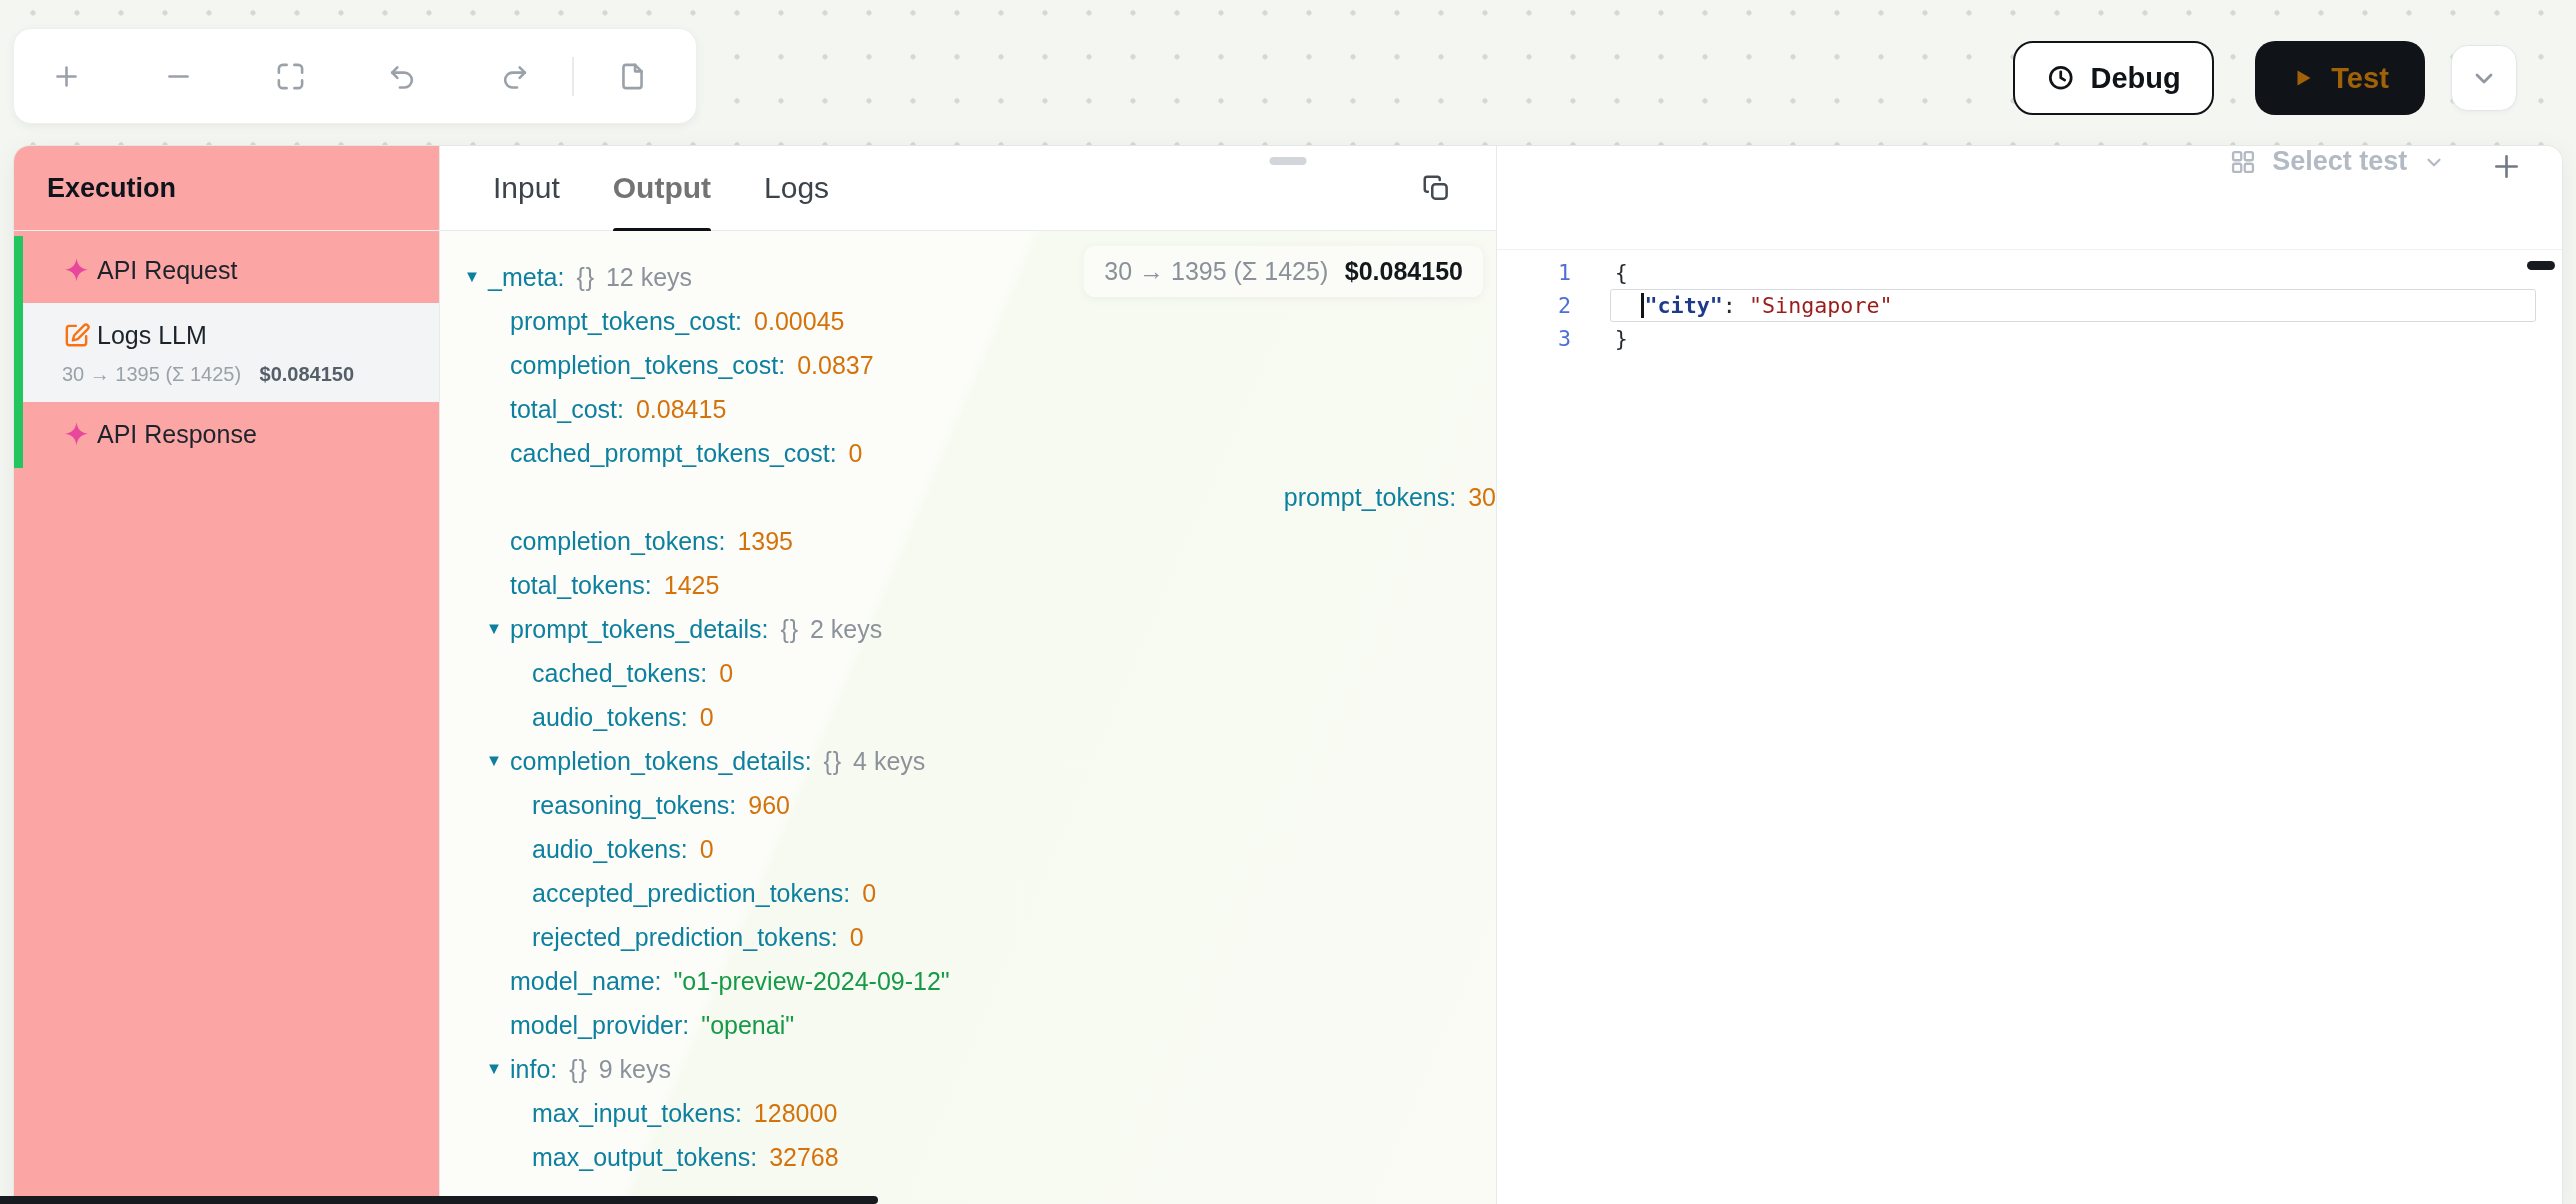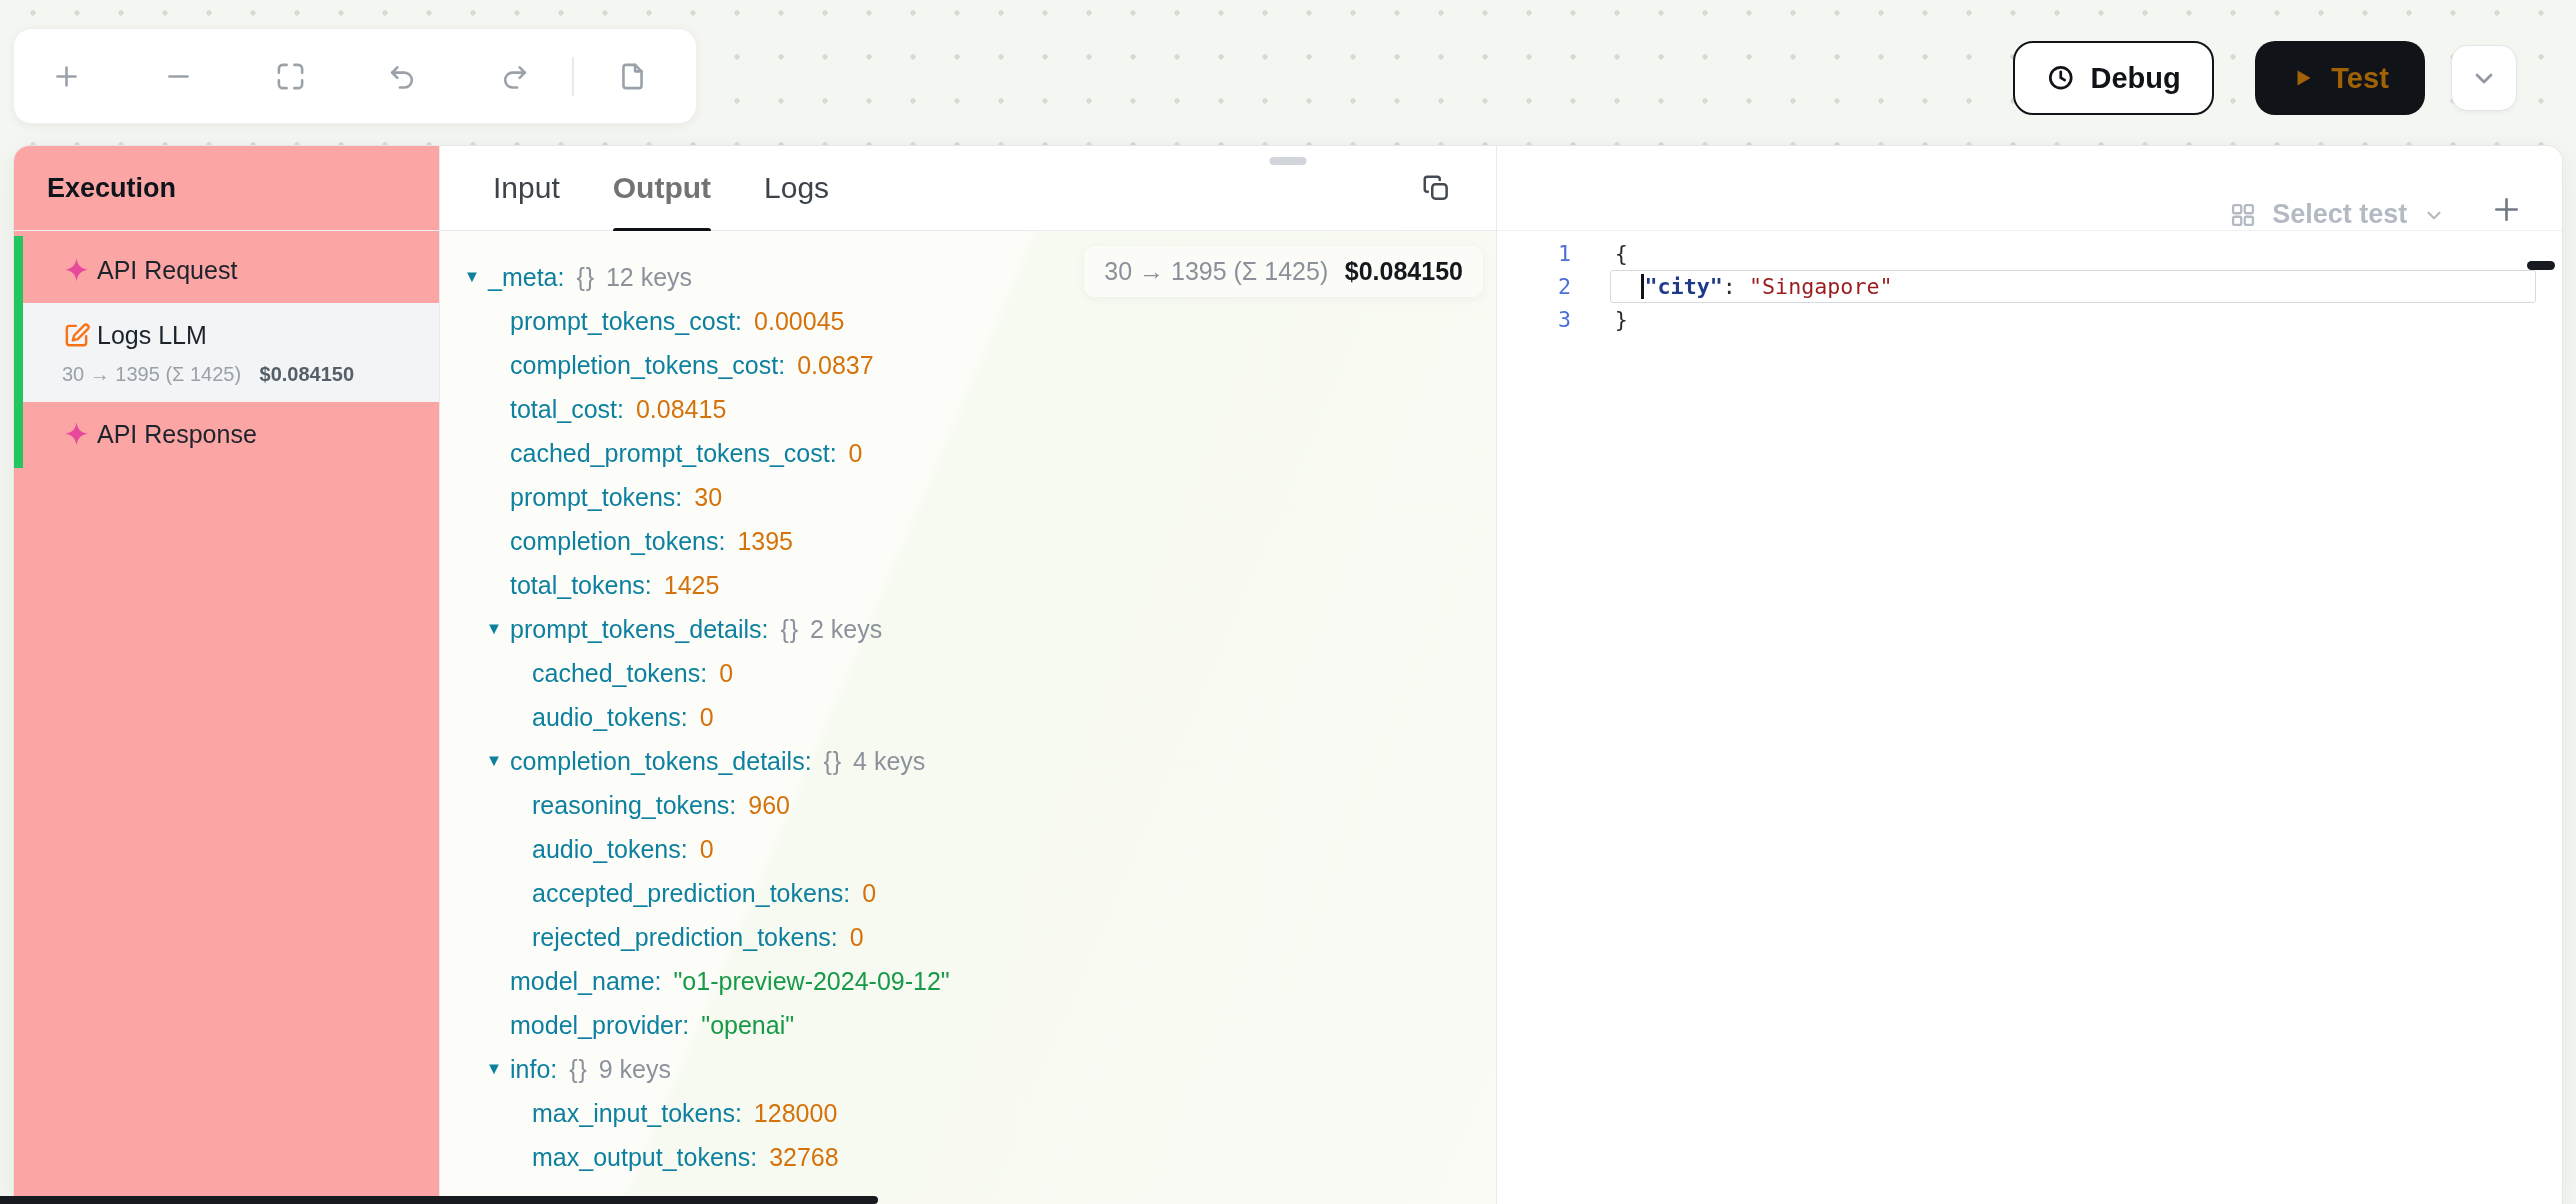--- a/index.html
+++ b/index.html
@@ -89,21 +89,21 @@
     color:var(--tree-key,#0d7f9f); width:24px; text-align:center; }
   .tree-key { color:var(--tree-key,#0d7f9f); }
   .tree-val { margin-left:12px; }
   .tv-num { color:var(--tree-number,#d4720b); }
   .tv-str { color:var(--tree-string,#169a47); }
   .tv-obj { color:var(--tree-meta,#8b929b); }
   .tv-obj .braces { letter-spacing:0.9px; margin-right:11px; }
 
   
   .test-panel { flex:1; display:flex; flex-direction:column; position:relative; background:#fff; }
-  .test-header { height:85px; flex:none; display:flex; align-items:flex-end; justify-content:flex-end;
+  .test-header { height:104px; flex:none; display:flex; align-items:flex-start; justify-content:flex-end;
     padding:0 35px; gap:41px; border-bottom:1.8px solid #eef0f2; }
   .select-test { display:flex; align-items:center; gap:15.7px; color:#b3bac4; font-size:27px; font-weight:600; }
   .add-test-btn { background:none; border:none; padding:0; width:41px; height:41px; color:#717a84;
     display:flex; align-items:center; justify-content:center; }
 
   .editor { flex:1; padding-top:5.5px; font-family:"DejaVu Sans Mono","Liberation Mono",monospace;
     font-size:21.7px; overflow:hidden; }
   .code-line { display:flex; align-items:stretch; height:33px; }
   .gutter { width:74px; flex:none; display:flex; align-items:center; justify-content:flex-end;
     color:var(--editor-line-number,#4d6fd6); }
@@ -272,21 +272,21 @@
               <span class="tree-val tv-num">0.0837</span>
             </div>
             <div class="tree-row" style="padding-left: 70px;">
               <span class="tree-key">total_cost:</span>
               <span class="tree-val tv-num">0.08415</span>
             </div>
             <div class="tree-row" style="padding-left: 70px;">
               <span class="tree-key">cached_prompt_tokens_cost:</span>
               <span class="tree-val tv-num">0</span>
             </div>
-            <div class="tree-row" style="padding-left: 70px;">
+            <div class="tree-row" style="padding-left: 70px; justify-content: flex-end;">
               <span class="tree-key">prompt_tokens:</span>
               <span class="tree-val tv-num">30</span>
             </div>
             <div class="tree-row" style="padding-left: 70px;">
               <span class="tree-key">completion_tokens:</span>
               <span class="tree-val tv-num">1395</span>
             </div>
             <div class="tree-row" style="padding-left: 70px;">
               <span class="tree-key">total_tokens:</span>
               <span class="tree-val tv-num">1425</span>

